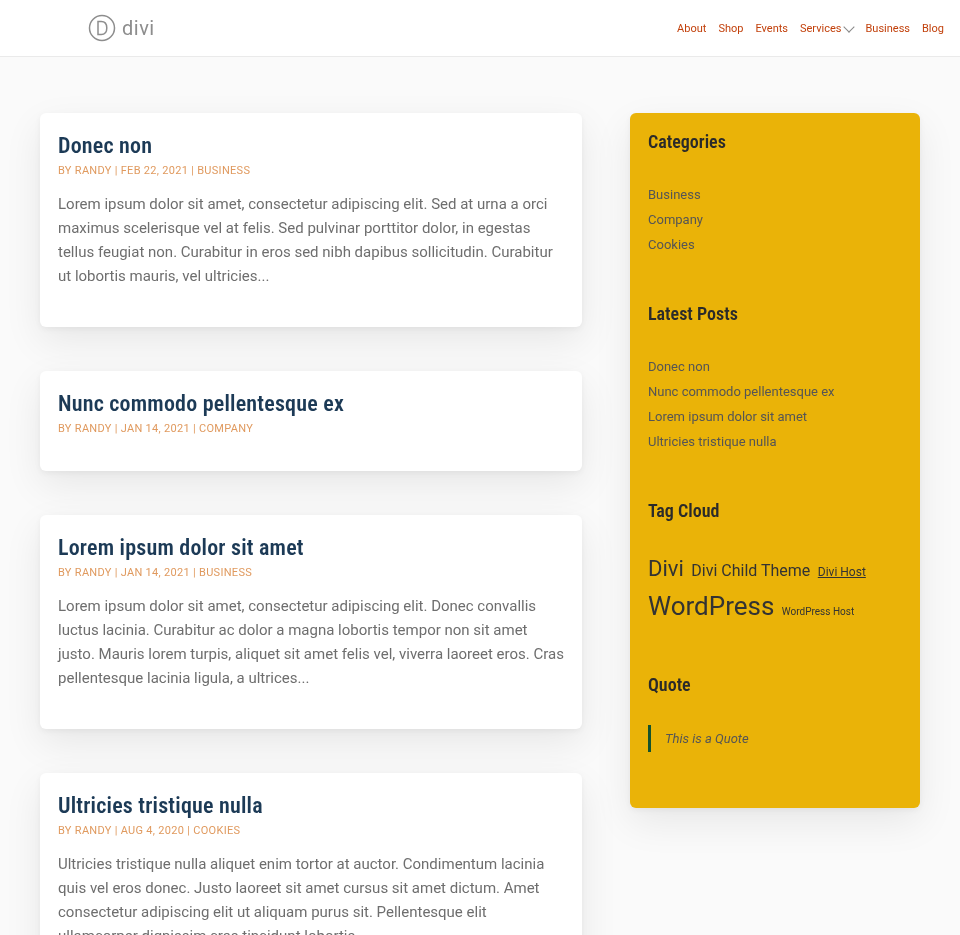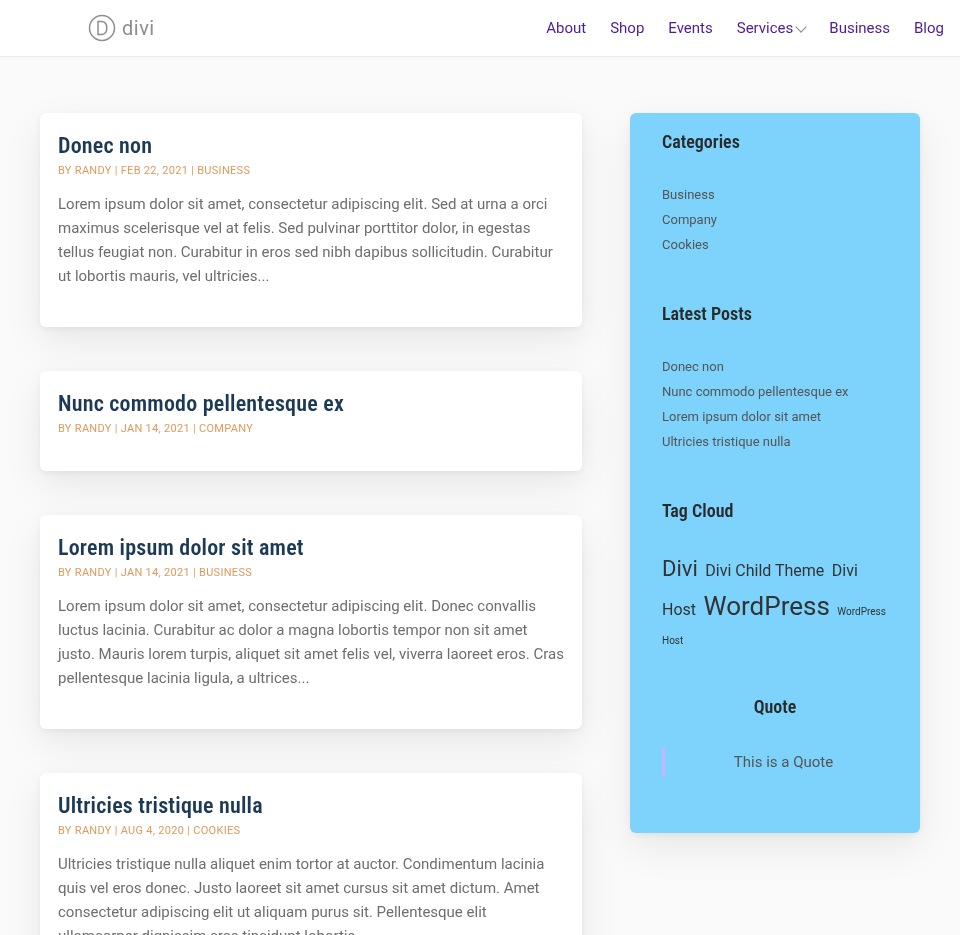--- a/index.html
+++ b/index.html
@@ -37,24 +37,24 @@
     display:flex;
     align-items:center;
     gap:6px;
     color:#8d8d8d;
     font-size:20px;
     letter-spacing:.5px;
   }
   .logo svg{display:block;}
   nav.main-nav{
     display:flex;
-    gap:24px;
+    gap:12px;
     align-items:center;
-    font-size:15px;
-    color:#4c1d95;
+    font-size:11px;
+    color:#c2410c;
   }
   nav.main-nav .nav-item{
     display:flex;align-items:center;gap:4px;
     cursor:pointer;
   }
   .chev{width:8px;height:8px;border-right:1.5px solid #888;border-bottom:1.5px solid #888;transform:rotate(45deg);margin-top:-3px;}
 
   
   .page{
     max-width:880px;
@@ -90,49 +90,50 @@
   }
   .post-meta .sep{padding:0 3px;color:var(--accent);}
   .post-excerpt{
     font-size:15px;
     line-height:1.6;
     color:#6e6e6e;
   }
 
   
   aside.sidebar{
-    background:#7dd3fc;
+    background:#eab308;
     border-radius:var(--radius);
     box-shadow:var(--shadow);
-    padding:18px 32px 44px;
+    padding:18px 18px 44px;
     align-self:start;
   }
   .widget{margin-bottom:46px;}
-  .widget:last-child{margin-bottom:12px;text-align:center;}
+  .widget:last-child{margin-bottom:12px;}
   .widget-title{
     margin:0 0 30px;
     font-size:18px;
     font-weight:600;
     color:#2a2a2a;
     font-stretch:semi-condensed;
   }
   .widget ul{list-style:none;margin:0;padding:0;}
   .widget li{
     font-size:13px;
     color:#555;
     padding:5px 0;
     cursor:pointer;
   }
   .tagcloud{line-height:1.6;}
   .tagcloud .tag{color:#333;cursor:pointer;margin-right:4px;display:inline;}
   .quote-box{
-    border-left:3px solid #c4b5fd;
+    border-left:3px solid #14532d;
     padding:6px 0 6px 14px;
     color:#555;
-    font-size:15px;
+    font-size:13px;
+    font-style:italic;
   }
 </style>
 </head>
 <body>
 
 <header class="site-header">
   <div class="header-inner">
     <a class="logo">
       <svg width="28" height="28" viewBox="0 0 28 28">
         <circle cx="14" cy="14" r="12.5" fill="none" stroke="#8d8d8d" stroke-width="1.5"></circle>
@@ -204,21 +205,21 @@
       <ul id="latest-list">
           <li>Donec non</li>
           <li>Nunc commodo pellentesque ex</li>
           <li>Lorem ipsum dolor sit amet</li>
           <li>Ultricies tristique nulla</li>
         </ul>
     </div>
 
     <div class="widget">
       <h3 class="widget-title">Tag Cloud</h3>
-      <div class="tagcloud" id="tagcloud"><a class="tag" style="font-size: 22px;">Divi</a> <a class="tag" style="font-size: 16px;">Divi Child Theme</a> <a class="tag" style="font-size: 16px;">Divi Host</a> <a class="tag" style="font-size: 26px;">WordPress</a> <a class="tag" style="font-size: 10px;">WordPress Host</a> </div>
+      <div class="tagcloud" id="tagcloud"><a class="tag" style="font-size: 22px;">Divi</a> <a class="tag" style="font-size: 16px;">Divi Child Theme</a> <a class="tag" style="font-size: 12px; text-decoration: underline;">Divi Host</a> <a class="tag" style="font-size: 26px;">WordPress</a> <a class="tag" style="font-size: 10px;">WordPress Host</a> </div>
     </div>
 
     <div class="widget">
       <h3 class="widget-title">Quote</h3>
       <div class="quote-box">
         <span>This is a Quote</span>
       </div>
     </div>
 
   </aside>

